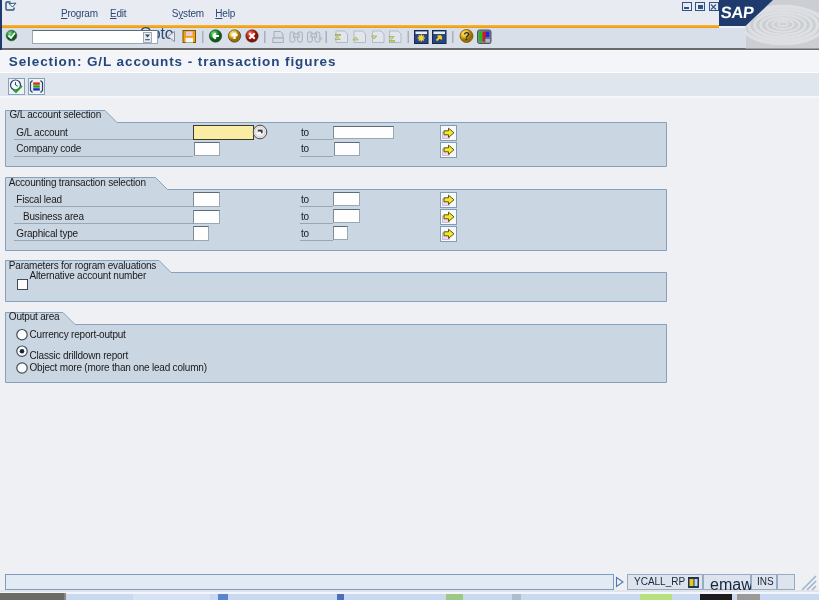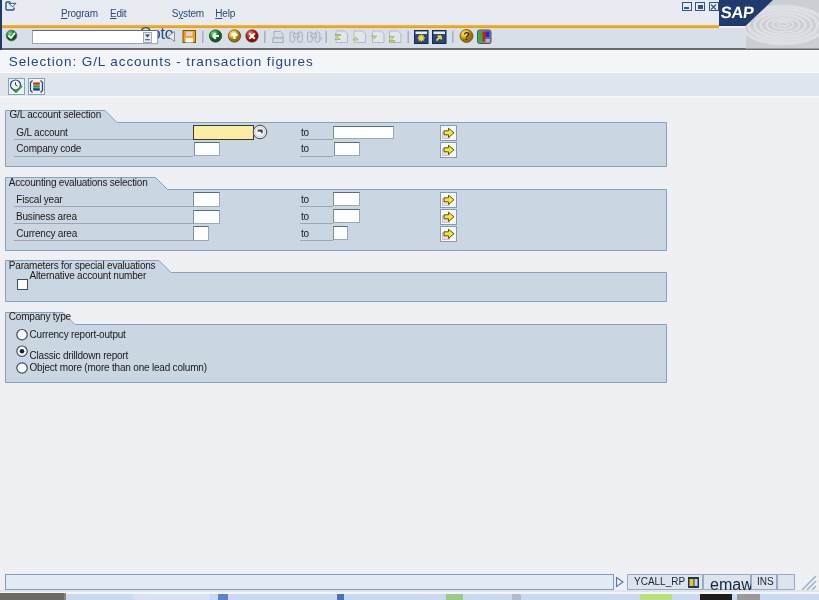--- a/index.html
+++ b/index.html
@@ -9,21 +9,21 @@
 
 #menubar { left:0; top:0; width:819px; height:25px; background:#e8ebf1; }
 #orangeline { left:0; top:25px; width:719px; height:2.5px; background:linear-gradient(#f9b63e,#ec9c02); }
 #leftborder { left:0; top:0; width:2px; height:50px; background:#1e3a6b; }
 #toolbar { left:0; top:28px; width:745px; height:20px; background:#d9dfe9; }
 #tbborder { left:0; top:48px; width:819px; height:2px; background:#6a6a6a; }
 #tbwhite { left:0; top:50px; width:819px; height:1px; background:#f8f8f8; }
 .wbtn { position:absolute; top:2px; width:10px; height:9px; border:1px solid #2f5585; background:#e8ebf1; }
 
 #titlerow { left:0; top:51px; width:819px; height:21px; background:#f3f5f9; }
-#title { left:8.8px; top:50.5px; height:33px; line-height:21px; font-size:13.5px; font-weight:normal; color:#25477d; letter-spacing:0.9px; white-space:nowrap; }
+#title { left:8.8px; top:50.5px; height:33px; line-height:21px; font-size:13.5px; font-weight:bold; color:#25477d; letter-spacing:0.9px; white-space:nowrap; }
 #apptb { left:0; top:72px; width:819px; height:25px; background:#e0e6ee; border-top:1px solid #fdfdfd; }
 .appbtn { position:absolute; width:17px; height:17px; border:1px solid #8ba1b8; background:#eef1f5; }
 
 .gtext { position:absolute; font-size:10px; letter-spacing:-0.2px; color:#1a1a1a; white-space:nowrap; }
 .lbl { position:absolute; font-size:10px; letter-spacing:-0.2px; color:#1a1a1a; white-space:nowrap; }
 .uline { position:absolute; height:1px; background:#9aa6b4; }
 .inp { position:absolute; background:#fefefe; border:1px solid #9aa7b5; border-top-color:#5d6b79; border-left-color:#7e8c9a; }
 
 #statusfield { left:5px; top:574px; width:609px; height:16px; background:#e2eaf4; border:1px solid #7e9cc0; }
 .scell { position:absolute; top:574px; height:16px; background:#dde4ee; border:1px solid #98abc6; }
@@ -221,51 +221,51 @@
 <div class="lbl" style="left:16.3px;top:143.2px">Company code</div>
 <div class="uline" style="left:14.3px;top:155.8px;width:178.7px"></div>
 <div class="inp" style="left:193.5px;top:141.8px;width:26px;height:14px"></div>
 <div class="lbl" style="left:301px;top:143.2px">to</div>
 <div class="uline" style="left:300px;top:155.8px;width:32.5px"></div>
 <div class="inp" style="left:333.5px;top:142px;width:26px;height:14px"></div>
 
 <svg class="abs" style="left:5px;top:176.5px" width="662" height="74" viewBox="0 0 662 74">
  <polygon points="0.5,0.5 150.5,0.5 162.5,12.5 661.5,12.5 661.5,73.5 0.5,73.5" fill="#cbd6e3" stroke="#87a0bc" stroke-width="1"></polygon>
 </svg>
-<div class="gtext" style="left:8.8px;top:176.7px">Accounting evaluations selection</div>
-<div class="lbl" style="left:16.3px;top:194.3px">Fiscal year</div>
+<div class="gtext" style="left:8.8px;top:176.7px">Accounting transaction selection</div>
+<div class="lbl" style="left:16.3px;top:194.3px">Fiscal lead</div>
 <div class="uline" style="left:14.3px;top:206px;width:178.7px"></div>
 <div class="inp" style="left:193px;top:192px;width:27px;height:14.5px"></div>
 <div class="lbl" style="left:301px;top:194.3px">to</div>
 <div class="uline" style="left:300px;top:206px;width:32.5px"></div>
 <div class="inp" style="left:333.4px;top:192.4px;width:26.5px;height:14px"></div>
-<div class="lbl" style="left:16px;top:211.2px">Business area</div>
+<div class="lbl" style="left:23px;top:211.2px">Business area</div>
 <div class="uline" style="left:14.3px;top:223px;width:178.7px"></div>
 <div class="inp" style="left:193px;top:209.5px;width:27px;height:14px"></div>
 <div class="lbl" style="left:301px;top:211.2px">to</div>
 <div class="uline" style="left:300px;top:223px;width:32.5px"></div>
 <div class="inp" style="left:333.4px;top:209.4px;width:26.5px;height:14px"></div>
-<div class="lbl" style="left:16.3px;top:228.2px">Currency area</div>
+<div class="lbl" style="left:16.3px;top:228.2px">Graphical type</div>
 <div class="uline" style="left:14.3px;top:239.8px;width:178.7px"></div>
 <div class="inp" style="left:193px;top:226px;width:16px;height:14.5px"></div>
 <div class="lbl" style="left:301px;top:228.2px">to</div>
 <div class="uline" style="left:300px;top:239.8px;width:32.5px"></div>
 <div class="inp" style="left:333.4px;top:225.9px;width:15px;height:14px"></div>
 
 <svg class="abs" style="left:5px;top:260px" width="662" height="42" viewBox="0 0 662 42">
  <polygon points="0.5,0.5 154,0.5 166,12.5 661.5,12.5 661.5,41.5 0.5,41.5" fill="#cbd6e3" stroke="#87a0bc" stroke-width="1"></polygon>
 </svg>
-<div class="gtext" style="left:8.8px;top:260.1px">Parameters for special evaluations</div>
+<div class="gtext" style="left:8.8px;top:260.1px">Parameters for rogram evaluations</div>
 <div class="abs" style="left:16.5px;top:278.5px;width:11.5px;height:11.5px;background:#fdfdfd;border:1.2px solid #3f4c59"></div>
 <div class="lbl" style="left:29.5px;top:270px">Alternative account number</div>
 
 <svg class="abs" style="left:5px;top:311.5px" width="662" height="71" viewBox="0 0 662 71">
  <polygon points="0.5,0.5 58,0.5 70,12.5 661.5,12.5 661.5,70.5 0.5,70.5" fill="#cbd6e3" stroke="#87a0bc" stroke-width="1"></polygon>
 </svg>
-<div class="gtext" style="left:8.8px;top:311.4px">Company type</div>
+<div class="gtext" style="left:8.8px;top:311.4px">Output area</div>
 <svg class="abs" style="left:10px;top:323px" width="200" height="58" viewBox="0 0 200 58">
  <circle cx="12" cy="11.7" r="5.2" fill="#fdfdfd" stroke="#3f4c59" stroke-width="1.2"></circle>
  <circle cx="12" cy="28.2" r="5.2" fill="#fdfdfd" stroke="#3f4c59" stroke-width="1.2"></circle>
  <circle cx="12" cy="28.2" r="2.3" fill="#15253a"></circle>
  <circle cx="12" cy="45" r="5.2" fill="#fdfdfd" stroke="#3f4c59" stroke-width="1.2"></circle>
 </svg>
 <div class="lbl" style="left:29.5px;top:329.2px">Currency report-output</div>
 <div class="lbl" style="left:29.5px;top:350px">Classic drilldown report</div>
 <div class="lbl" style="left:29.5px;top:362.3px">Object more (more than one lead column)</div>
 

